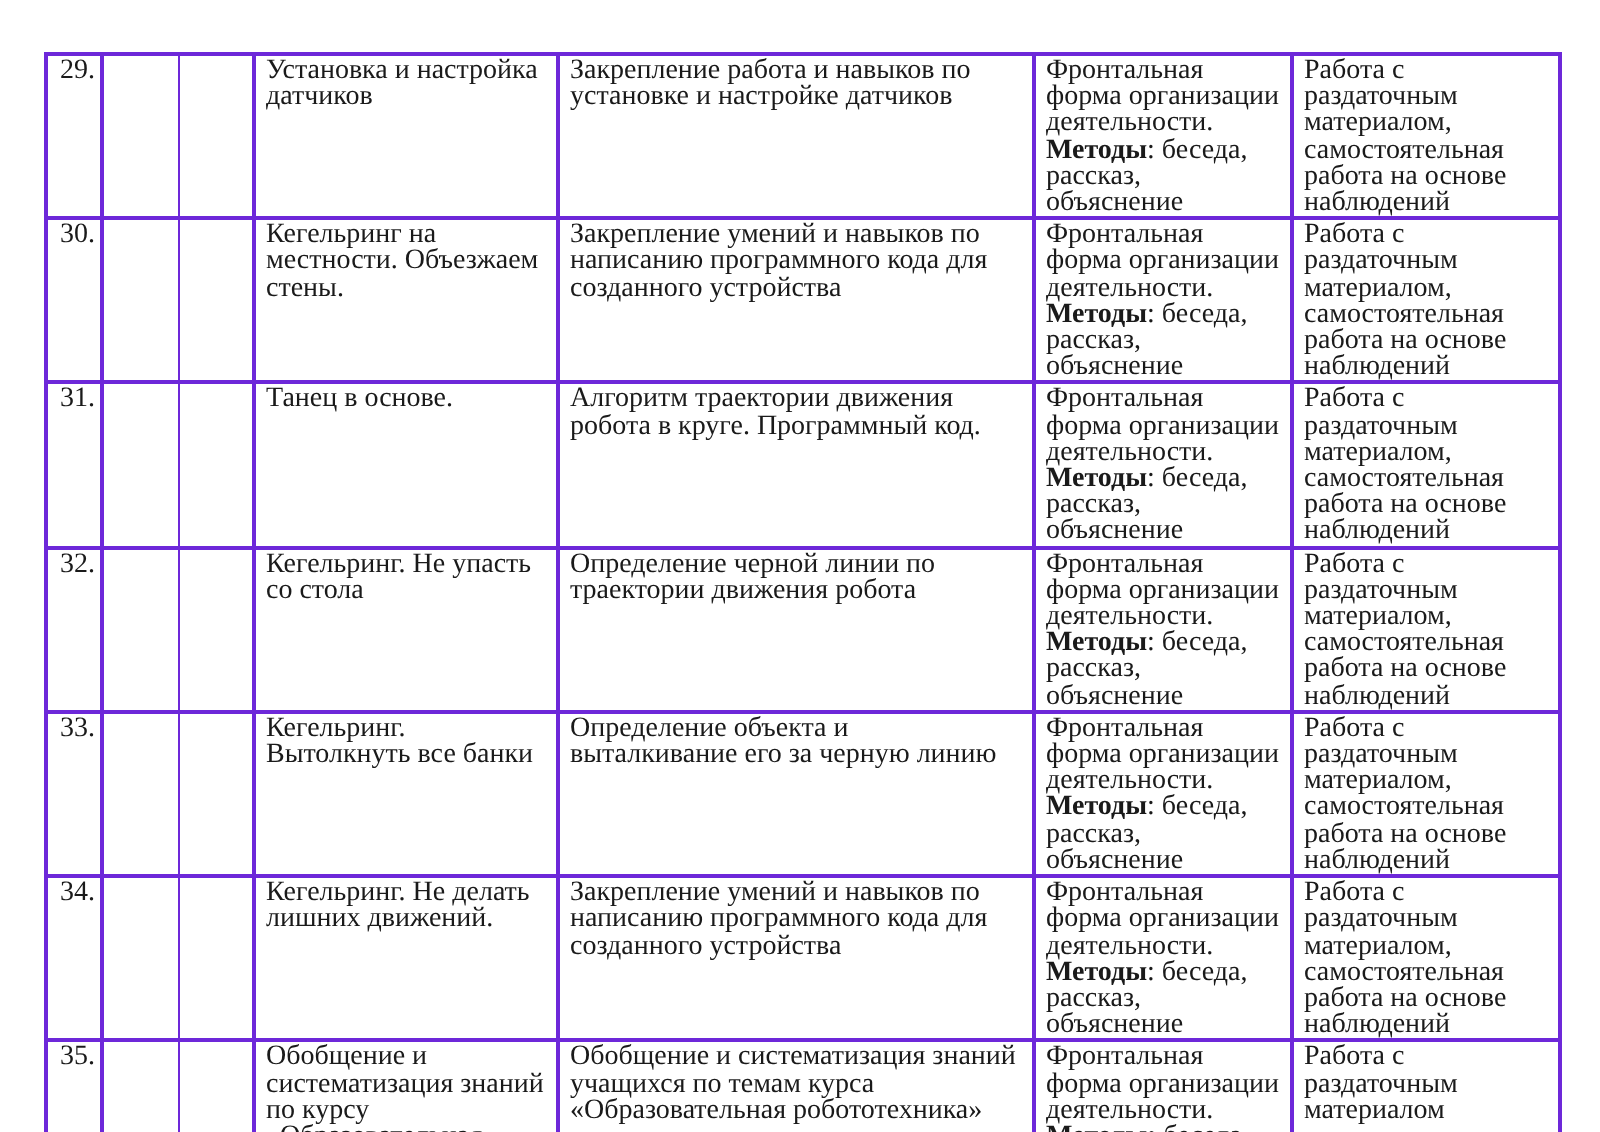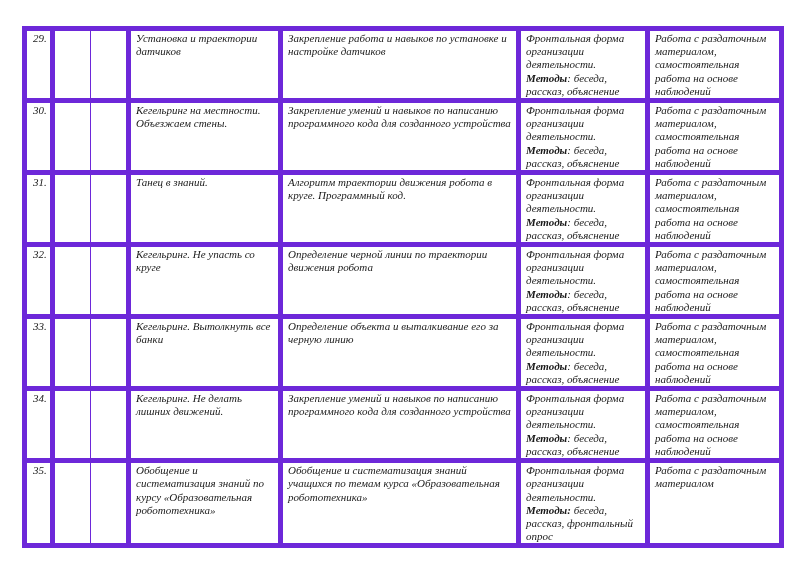--- a/index.html
+++ b/index.html
@@ -1,21 +1,21 @@
 <!DOCTYPE html>
 <html><head>
 <meta charset="utf-8">
 <style>
   html, body { margin: 0; padding: 0; background: #ffffff; }
   body { width: 800px; height: 566px; position: relative; overflow: hidden;
          font-family: "Liberation Serif", "DejaVu Serif", serif; color: #1a1a1a; }
   table.plan { position: absolute; left: 22px; top: 26px; border-collapse: collapse;
                table-layout: fixed; width: 757px; }
-  table.plan td { border: 5px solid #6d28d9; vertical-align: top; padding: 1px 5px 0 5px;
-                  font-size: 11px; line-height: 13.2px; overflow: hidden; font-style: italic; }
+  table.plan td { border: 2px solid #6d28d9; vertical-align: top; padding: 1px 5px 0 5px;
+                  font-size: 14px; line-height: 13.2px; overflow: hidden; }
   table.plan tr { height: 66px; }
   table.plan td.num { padding-left: 6px; }
   table.plan td.c2, table.plan td.c3 { border-left-width: 1.5px; border-right-width: 1.5px; }
   b { font-weight: bold; }
 </style>
 </head>
 <body>
 
 <table class="plan">
   <colgroup>
@@ -25,48 +25,48 @@
     <col style="width:152px">
       <col style="width:238px">
       <col style="width:129px">
       <col style="width:134px">
   </colgroup>
   <tbody>
     <tr>
       <td class="num">29.</td>
       <td class="c2"></td>
       <td class="c3"></td>
-      <td>Установка и траектории датчиков</td>
+      <td>Установка и настройка датчиков</td>
       <td>Закрепление работа и навыков по установке и настройке датчиков</td>
       <td><span>Фронтальная форма организации деятельности.</span><br><b>Методы</b><span>: беседа, рассказ, объяснение</span></td>
       <td>Работа с раздаточным материалом, самостоятельная работа на основе наблюдений</td>
     </tr>
     <tr>
       <td class="num">30.</td>
       <td class="c2"></td>
       <td class="c3"></td>
       <td>Кегельринг на местности. Объезжаем стены.</td>
       <td>Закрепление умений и навыков по написанию программного кода для созданного устройства</td>
       <td><span>Фронтальная форма организации деятельности.</span><br><b>Методы</b><span>: беседа, рассказ, объяснение</span></td>
       <td>Работа с раздаточным материалом, самостоятельная работа на основе наблюдений</td>
     </tr>
     <tr>
       <td class="num">31.</td>
       <td class="c2"></td>
       <td class="c3"></td>
-      <td>Танец в знаний.</td>
+      <td>Танец в основе.</td>
       <td>Алгоритм траектории движения робота в круге. Программный код.</td>
       <td><span>Фронтальная форма организации деятельности.</span><br><b>Методы</b><span>: беседа, рассказ, объяснение</span></td>
       <td>Работа с раздаточным материалом, самостоятельная работа на основе наблюдений</td>
     </tr>
     <tr>
       <td class="num">32.</td>
       <td class="c2"></td>
       <td class="c3"></td>
-      <td>Кегельринг. Не упасть со круге</td>
+      <td>Кегельринг. Не упасть со стола</td>
       <td>Определение черной линии по траектории движения робота</td>
       <td><span>Фронтальная форма организации деятельности.</span><br><b>Методы</b><span>: беседа, рассказ, объяснение</span></td>
       <td>Работа с раздаточным материалом, самостоятельная работа на основе наблюдений</td>
     </tr>
     <tr>
       <td class="num">33.</td>
       <td class="c2"></td>
       <td class="c3"></td>
       <td>Кегельринг. Вытолкнуть все банки</td>
       <td>Определение объекта и выталкивание его за черную линию</td>

